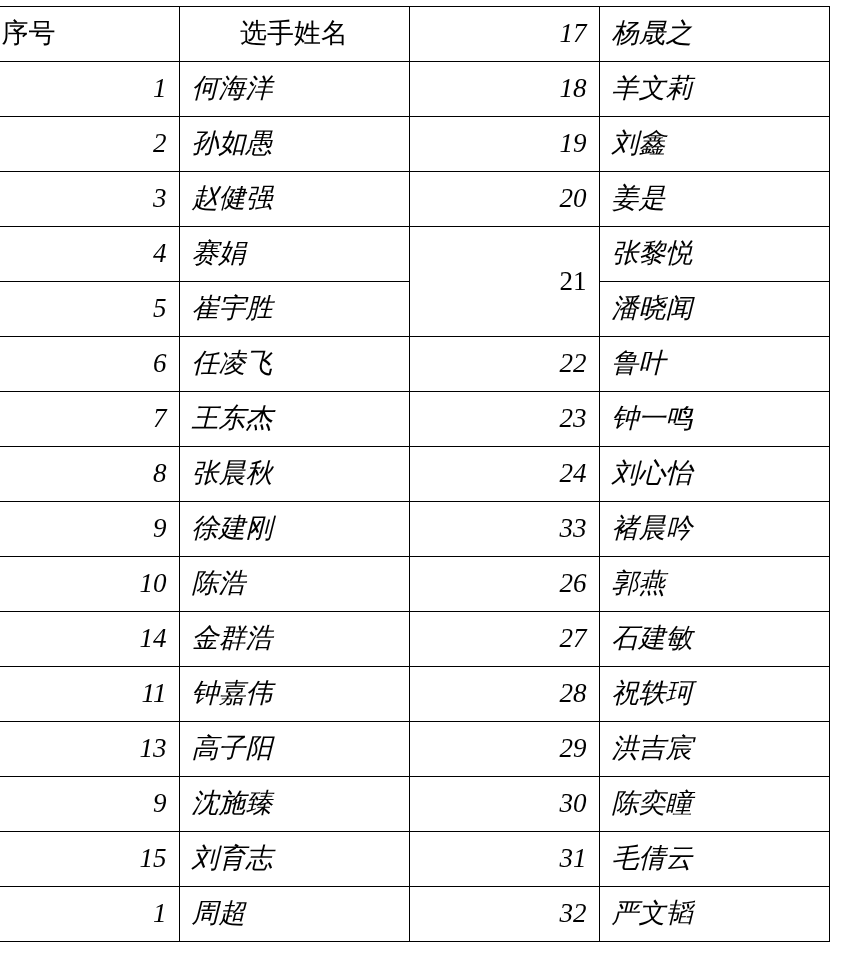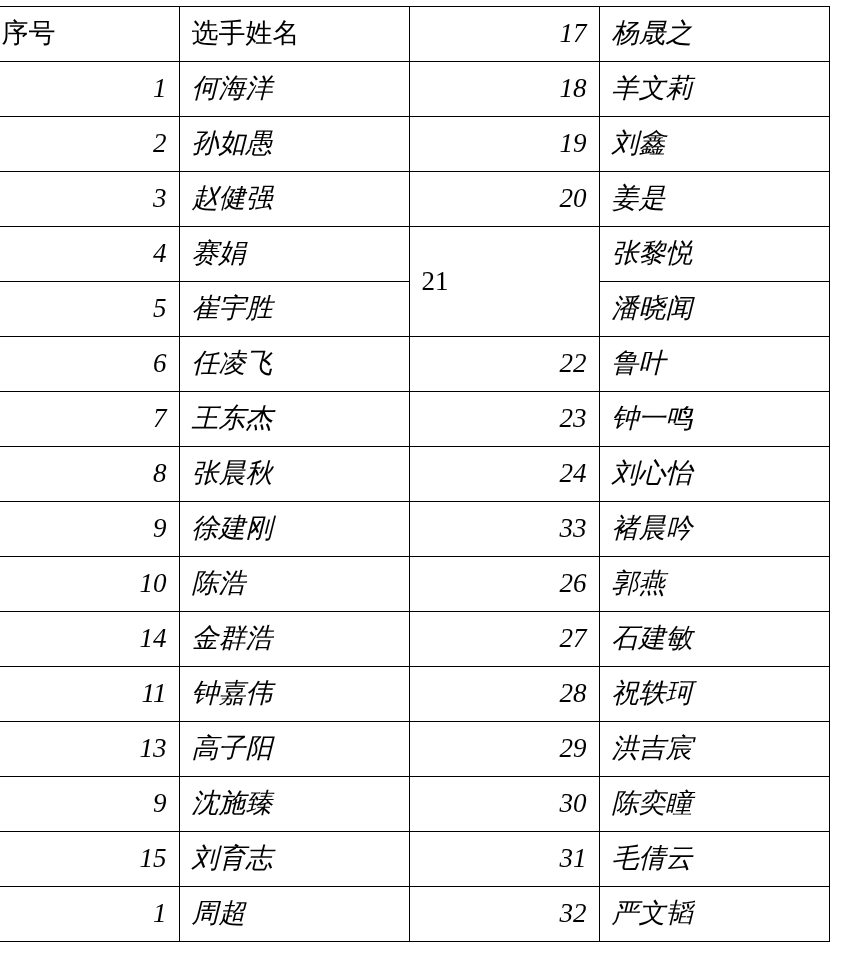--- a/index.html
+++ b/index.html
@@ -47,25 +47,25 @@
   td.name {
     text-align: left;
     padding-left: 14px;
     font-style: italic;
   }
   td.header-num {
     text-align: left;
     padding-left: 22px;
   }
   td.header-name {
-    text-align: left;
+    text-align: center;
     padding-left: 14px;
   }
   td.merged-num {
-    text-align: left;
+    text-align: right;
     padding-right: 16px;
     vertical-align: middle;
   }
 </style>
 </head>
 <body>
 
 <div class="sheet">
   <table class="roster">
     <colgroup>

